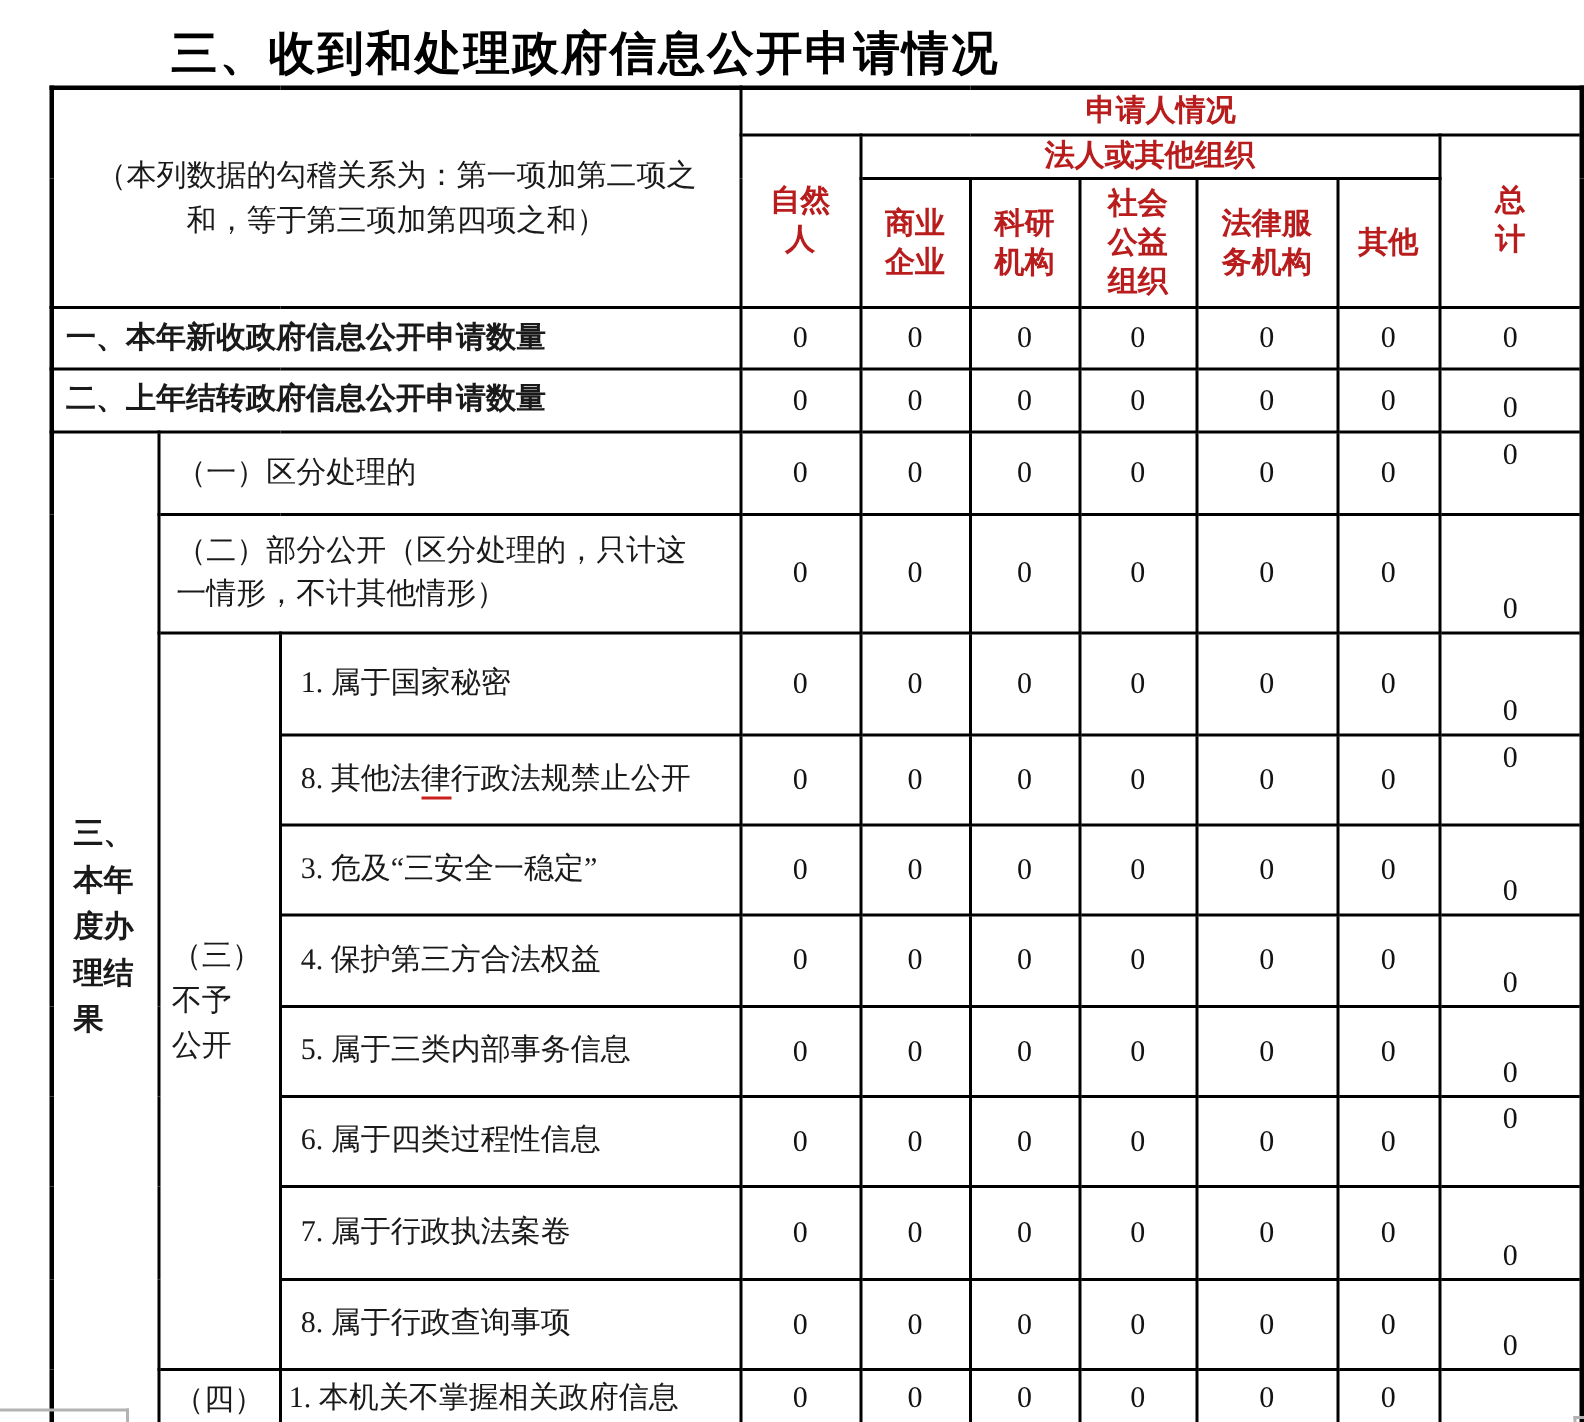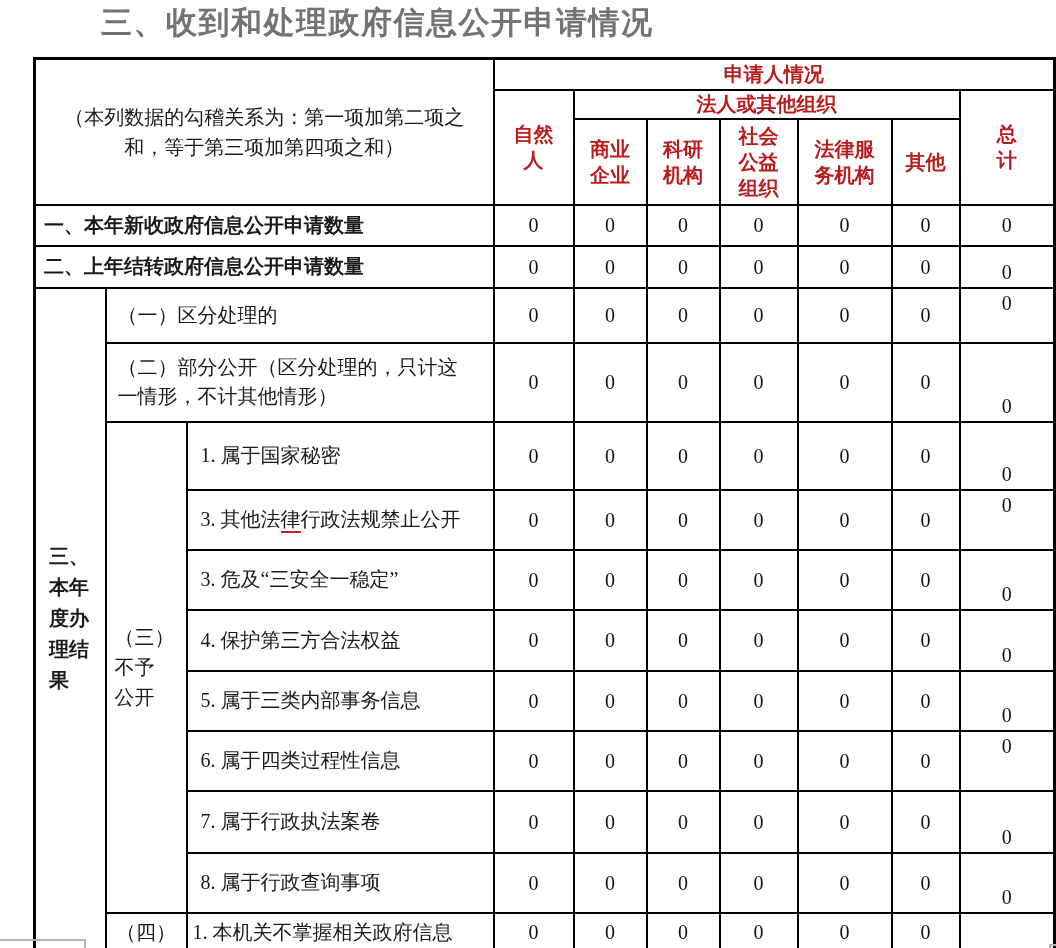--- a/index.html
+++ b/index.html
@@ -2,23 +2,23 @@
 <html><head>
 <meta charset="utf-8">
 <style>
   html,body{margin:0;padding:0;}
   body{
     width:1056px;height:948px;position:relative;background:#ffffff;
     font-family:"Liberation Serif","DejaVu Serif",serif;color:#141414;
     overflow:hidden;
   }
   .title{
-    position:absolute;left:101px;top:4px;margin:0;
+    position:absolute;left:101px;top:4px;margin:13px;
     font-family:"Liberation Sans","DejaVu Sans",sans-serif;
-    font-size:31px;line-height:38px;font-weight:bold;color:#737373;
+    font-size:31px;line-height:38px;font-weight:bold;color:#000000;
     letter-spacing:1.5px;white-space:nowrap;
   }
   table.report{
     position:absolute;left:33px;top:57px;width:1020px;
     border-collapse:collapse;table-layout:fixed;
     border:3px solid #000;
   }
   td,th{border:2px solid #000;padding:0;font-size:20px;vertical-align:middle;overflow:hidden;}
   .note{
     text-align:center;white-space:pre-line;line-height:1.5;font-weight:normal;
@@ -150,21 +150,21 @@
     <td class="v">0</td>
     <td class="v">0</td>
     <td class="v">0</td>
     <td class="v">0</td>
     <td class="v">0</td>
     <td class="v">0</td>
     <td class="v vb">0</td>
   </tr>
 
   <tr style="height:60px">
-    <td class="lab item"><span>3. 其他法</span><span class="red-underline">律</span><span>行政法规禁止公开</span></td>
+    <td class="lab item"><span>8. 其他法</span><span class="red-underline">律</span><span>行政法规禁止公开</span></td>
     <td class="v">0</td>
     <td class="v">0</td>
     <td class="v">0</td>
     <td class="v">0</td>
     <td class="v">0</td>
     <td class="v">0</td>
     <td class="v vt">0</td>
   </tr>
 
   <tr style="height:60px">

